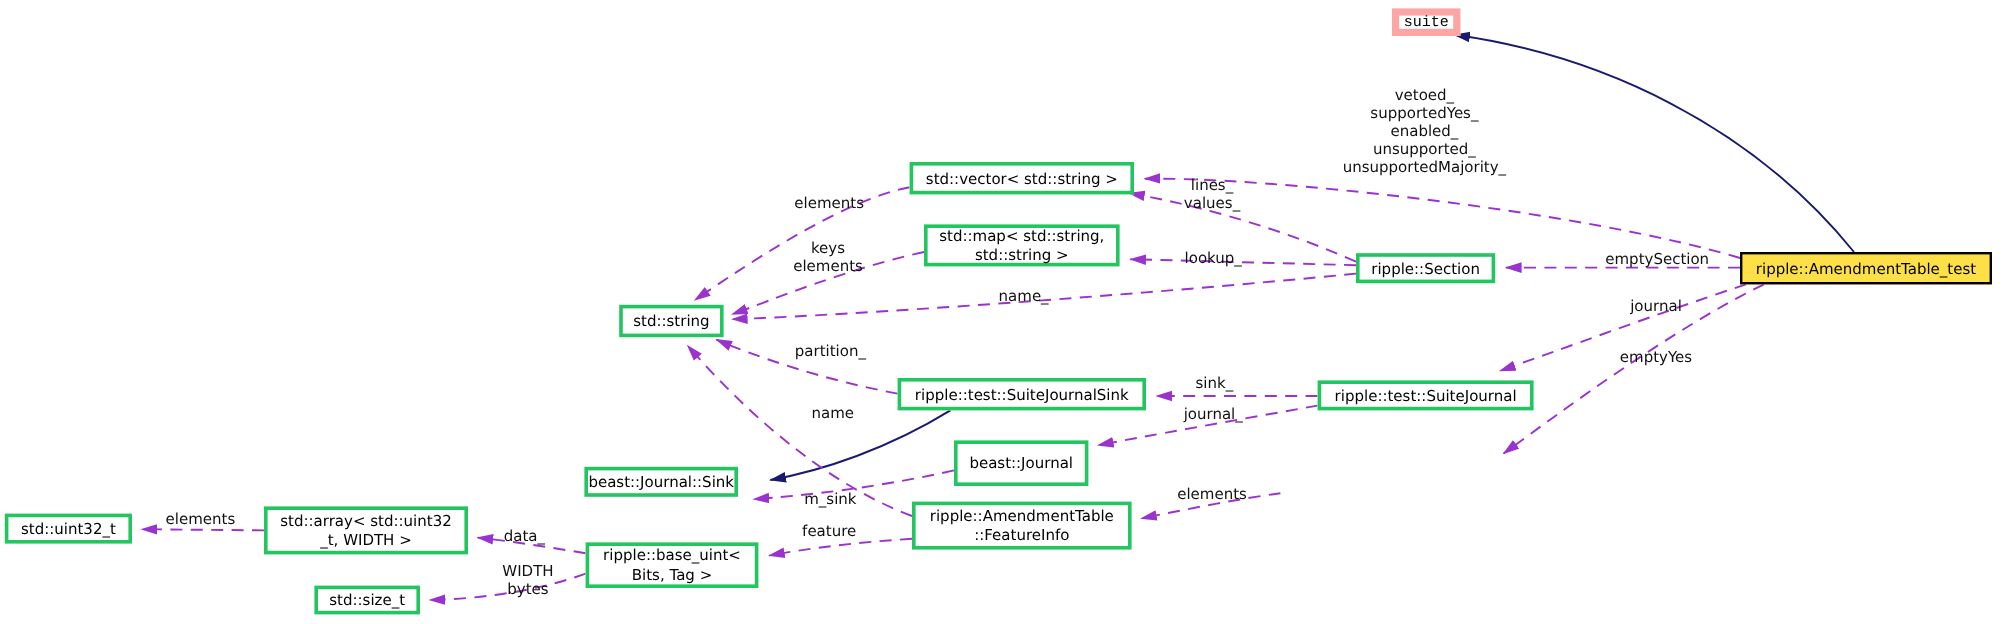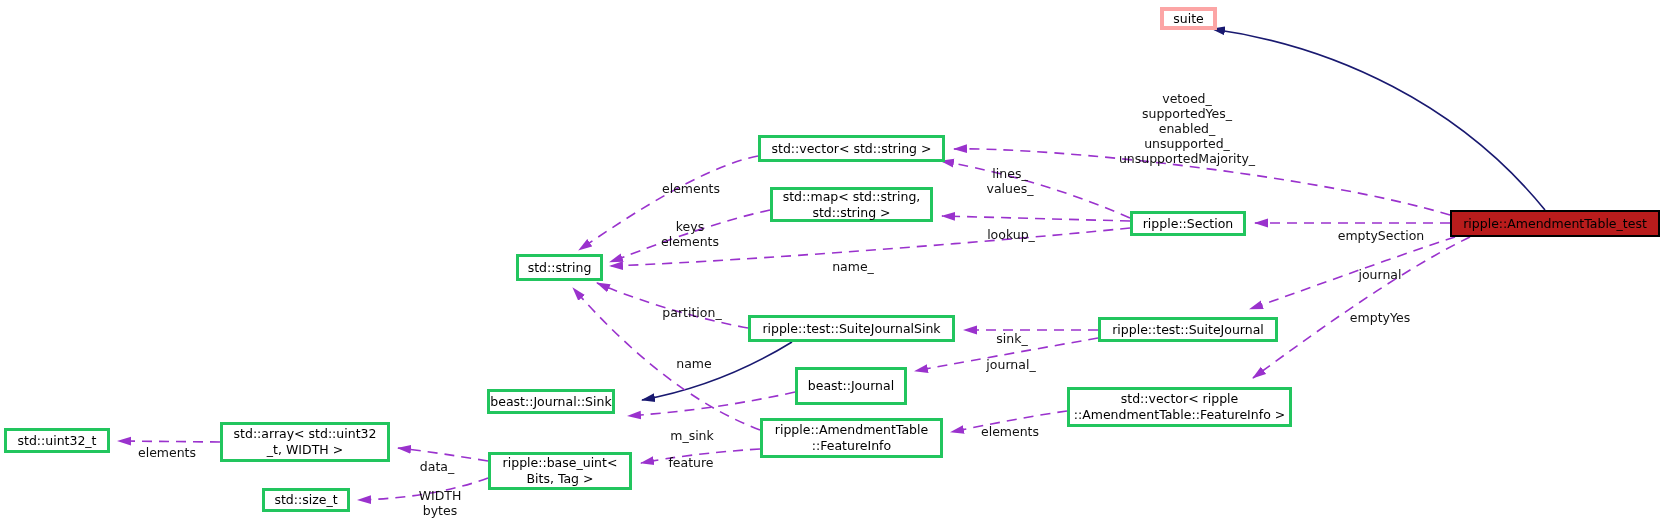--- a/index.html
+++ b/index.html
@@ -7,25 +7,25 @@
     position:relative;width:1669px;height:520px;background:#ffffff;
     font-family:"DejaVu Sans","Liberation Sans",sans-serif;overflow:hidden;
   }
   svg.edges{position:absolute;left:0;top:0;width:1669px;height:520px;}
   .node{
     position:absolute;display:flex;align-items:center;justify-content:center;
     text-align:center;background:#ffffff;border:3px solid #22c55e;color:#000;
     font-size:12.5px;line-height:1.28;white-space:pre-line;box-sizing:border-box;
     cursor:pointer;
   }
-  .node.main{background:#b91c1c;border:2px solid #000000;}
-  .node.external{border:4px solid #fca5a5;}
+  .node.main{background:#fde047;border:2px solid #000000;}
+  .node.external{border:6px solid #fca5a5;font-family:Liberation Mono, monospace;}
   .elabel{
     position:absolute;transform:translateX(-50%);text-align:center;
-    font-size:12.5px;line-height:1.2;color:#111;white-space:pre-line;margin-top:20px;
+    font-size:12.5px;line-height:1.2;color:#111;white-space:pre-line;
   }
 </style>
 </head>
 <body>
 
 <div class="canvas">
 
   <svg class="edges" viewBox="0 0 1669 520">
     <defs>
       <marker id="ap" markerWidth="14" markerHeight="10" refX="13" refY="5" orient="auto" markerUnits="userSpaceOnUse">
@@ -64,22 +64,20 @@
   <div class="node main" style="left:1450px;top:210px;width:210px;height:27px">ripple::AmendmentTable_test</div>
   <div class="node" style="left:758px;top:135px;width:187px;height:27px">std::vector&lt; std::string &gt;</div>
   <div class="node" style="left:770px;top:187px;width:163px;height:35px">std::map&lt; std::string,
 std::string &gt;</div>
   <div class="node" style="left:1130px;top:211px;width:116px;height:25px">ripple::Section</div>
   <div class="node" style="left:516px;top:254px;width:87px;height:27px">std::string</div>
   <div class="node" style="left:748px;top:315px;width:207px;height:27px">ripple::test::SuiteJournalSink</div>
   <div class="node" style="left:1098px;top:317px;width:180px;height:25px">ripple::test::SuiteJournal</div>
   <div class="node" style="left:795px;top:367px;width:112px;height:38px">beast::Journal</div>
   <div class="node" style="left:487px;top:389px;width:128px;height:25px">beast::Journal::Sink</div>
-  <div class="node" style="left:1067px;top:387px;width:225px;height:40px">std::vector&lt; ripple
-::AmendmentTable::FeatureInfo &gt;</div>
   <div class="node" style="left:760px;top:418px;width:183px;height:40px">ripple::AmendmentTable
 ::FeatureInfo</div>
   <div class="node" style="left:488px;top:452px;width:144px;height:38px">ripple::base_uint&lt;
 Bits, Tag &gt;</div>
   <div class="node" style="left:220px;top:422px;width:170px;height:40px">std::array&lt; std::uint32
 _t, WIDTH &gt;</div>
   <div class="node" style="left:4px;top:428px;width:106px;height:25px">std::uint32_t</div>
   <div class="node" style="left:262px;top:488px;width:88px;height:24px">std::size_t</div>
 
   <div class="elabel" style="left:1187px;top:71px">vetoed_

